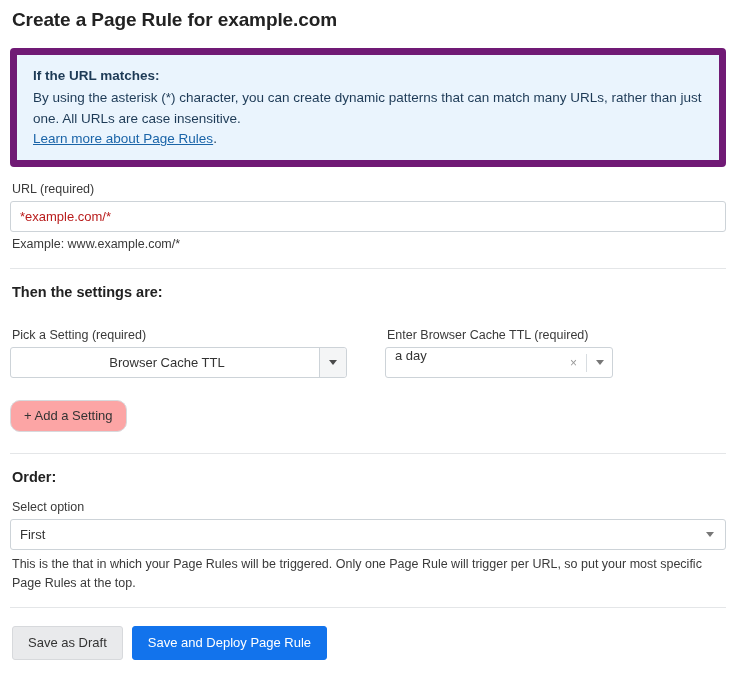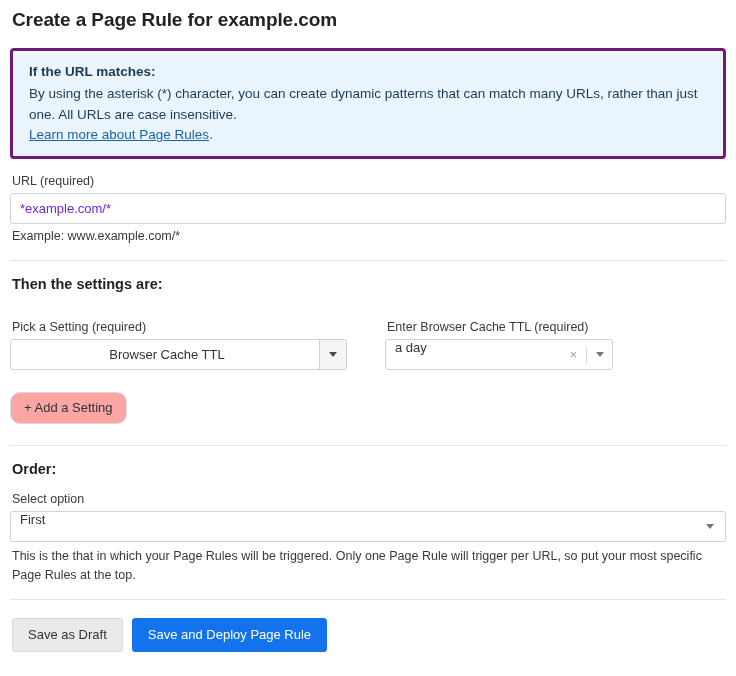--- a/index.html
+++ b/index.html
@@ -24,21 +24,21 @@
   .page-title {
     font-size: 19px;
     font-weight: bold;
     color: #222;
     margin: 9px 0 0 2px;
     letter-spacing: -0.1px;
   }
   .info-box {
     margin-top: 17px;
     background: #eaf4fd;
-    border: 3px solid #701a75;
+    border: 7px solid #701a75;
     border-radius: 4px;
     padding: 13px 16px 14px 16px;
     box-sizing: border-box;
   }
   .info-title {
     font-size: 13.5px;
     font-weight: bold;
     color: #1d3a56;
     margin-bottom: 5px;
   }
@@ -64,21 +64,21 @@
   }
   .text-input {
     width: 100%;
     height: 31px;
     box-sizing: border-box;
     border: 1px solid #cdd3d8;
     border-radius: 3px;
     padding: 0 9px;
     font-size: 13px;
     font-family: "Liberation Sans", sans-serif;
-    color: #6d28d9;
+    color: #b91c1c;
     background: #fff;
     outline: none;
   }
   .hint {
     font-size: 12.5px;
     color: #3a3a3a;
     margin: 5px 0 0 2px;
   }
   .divider {
     border: none;
@@ -188,21 +188,21 @@
     cursor: pointer;
   }
   .order-select {
     position: relative;
     height: 31px;
     box-sizing: border-box;
     border: 1px solid #cdd3d8;
     border-radius: 3px;
     background: #fff;
     display: flex;
-    align-items: flex-start;
+    align-items: center;
     font-size: 13px;
     color: #333;
     padding: 0 9px;
     cursor: pointer;
     width: 100%;
   }
   .order-caret {
     position: absolute;
     right: 11px;
     top: 12px;

